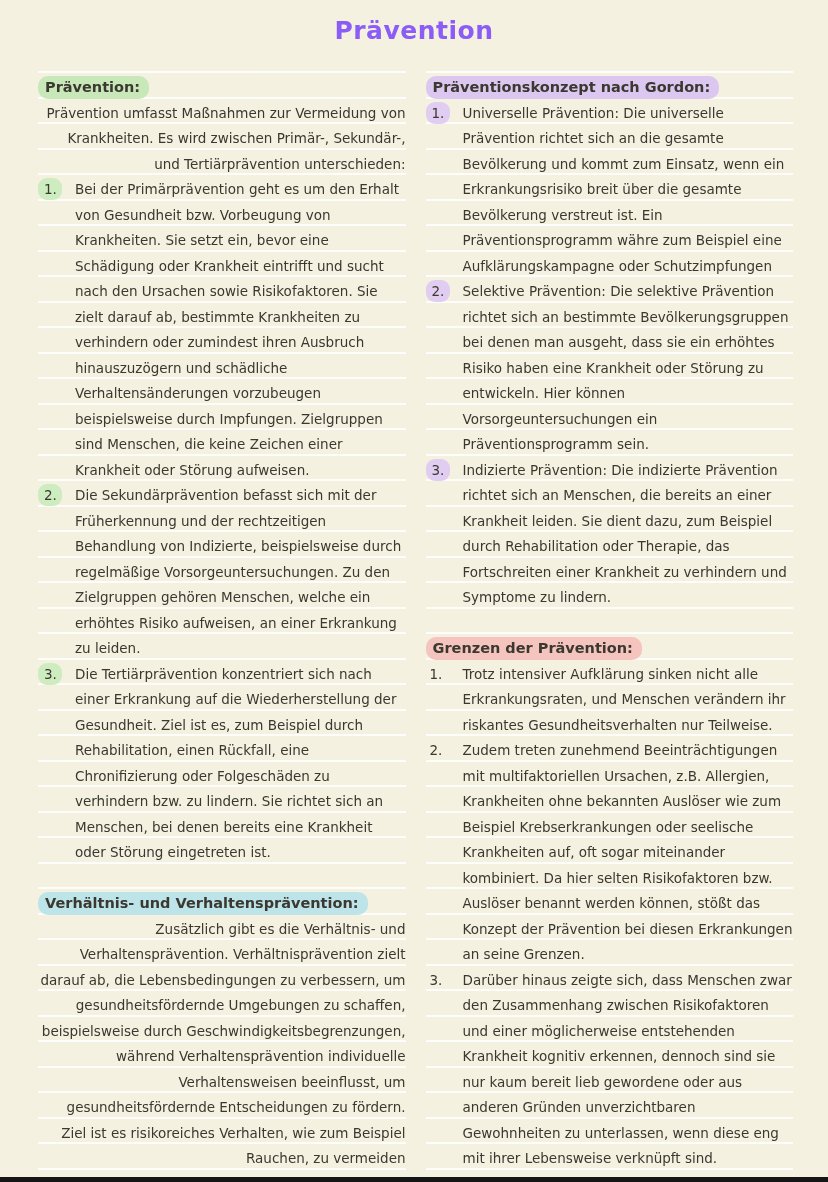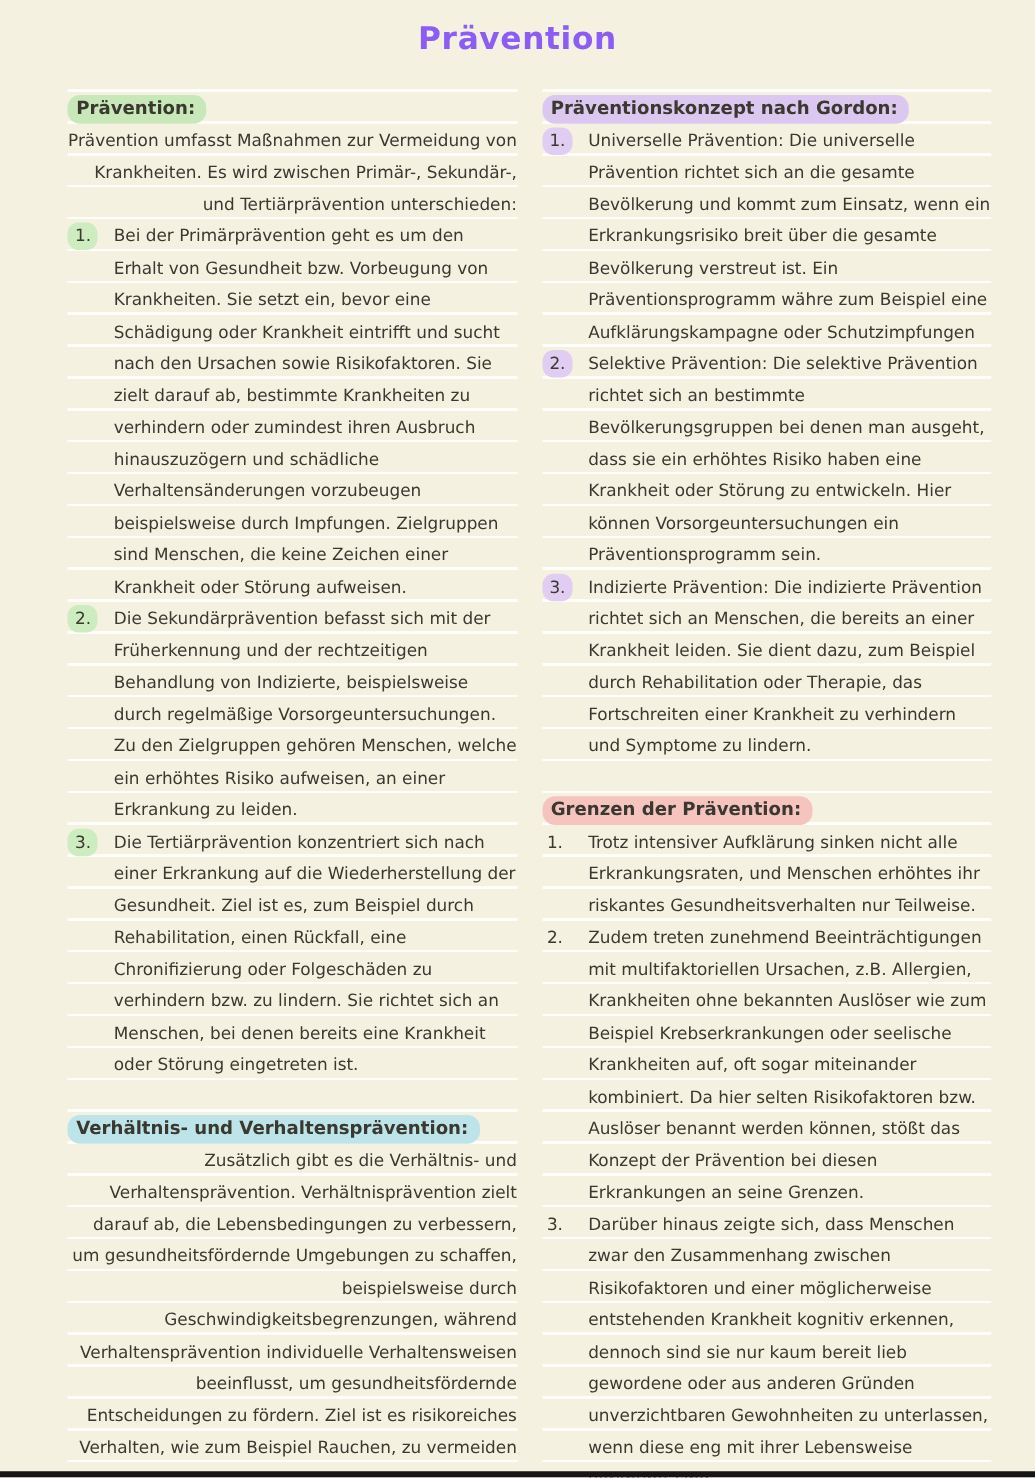--- a/index.html
+++ b/index.html
@@ -16,21 +16,21 @@
     text-align: center;
     font-size: 25px;
     font-weight: bold;
     letter-spacing: 0.5px;
     padding-top: 16px;
     height: 48px;
     color: #8b5cf6;
   }
   .columns {
     display: flex;
-    padding: 0 35px 0 54px;
+    padding: 0 35px 0 38px;
     gap: 20px;
     height: 1126px;
   }
   .col {
     flex: 1;
     
     background: repeating-linear-gradient(
       to bottom,
       transparent 0px,
       transparent 23.5px,
@@ -143,21 +143,21 @@
     </ol>
 
     <div class="spacer-row"></div>
 
     <div class="heading">
       <span class="hl hl-pink">Grenzen der Prävention:</span>
     </div>
     <ol class="items">
       <li>
         <span class="num plain">1.</span>
-        <span class="txt">Trotz intensiver Aufklärung sinken nicht alle Erkrankungsraten, und Menschen erhöhtes ihr riskantes Gesundheitsverhalten nur Teilweise.</span>
+        <span class="txt">Trotz intensiver Aufklärung sinken nicht alle Erkrankungsraten, und Menschen verändern ihr riskantes Gesundheitsverhalten nur Teilweise.</span>
       </li>
       <li>
         <span class="num plain">2.</span>
         <span class="txt">Zudem treten zunehmend Beeinträchtigungen mit multifaktoriellen Ursachen, z.B. Allergien, Krankheiten ohne bekannten Auslöser wie zum Beispiel Krebserkrankungen oder seelische Krankheiten auf, oft sogar miteinander kombiniert. Da hier selten Risikofaktoren bzw. Auslöser benannt werden können, stößt das Konzept der Prävention bei diesen Erkrankungen an seine Grenzen.</span>
       </li>
       <li>
         <span class="num plain">3.</span>
         <span class="txt">Darüber hinaus zeigte sich, dass Menschen zwar den Zusammenhang zwischen Risikofaktoren und einer möglicherweise entstehenden Krankheit kognitiv erkennen, dennoch sind sie nur kaum bereit lieb gewordene oder aus anderen Gründen unverzichtbaren Gewohnheiten zu unterlassen, wenn diese eng mit ihrer Lebensweise verknüpft sind.</span>
       </li>
     </ol>

